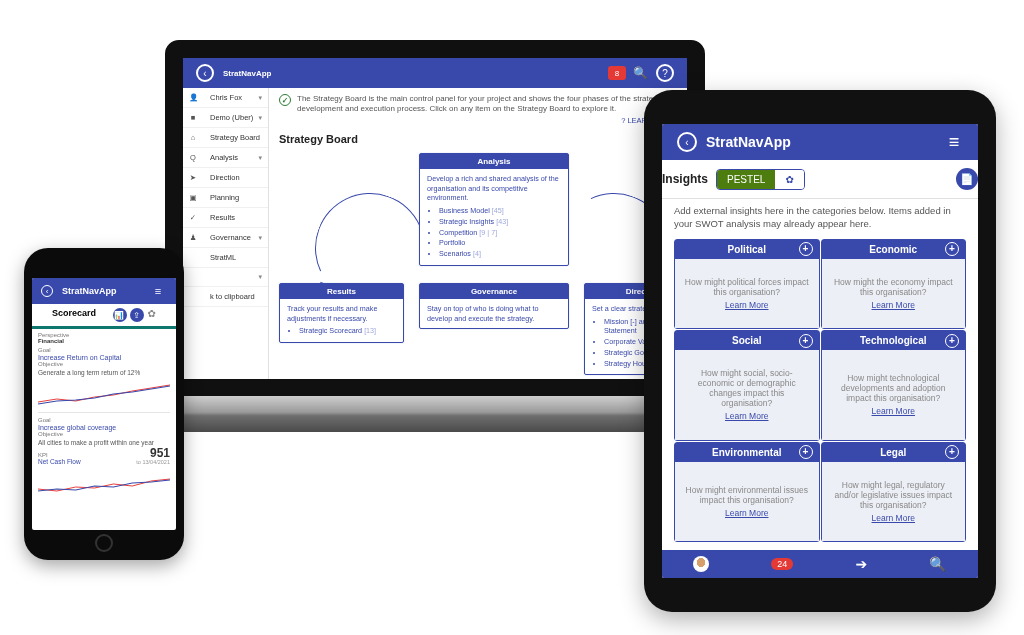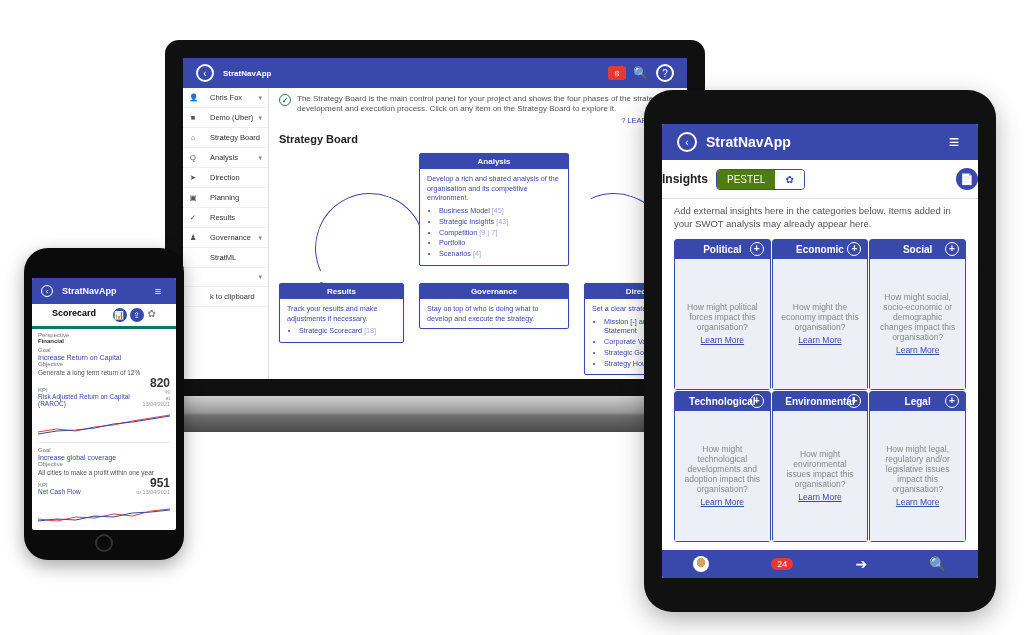--- a/index.html
+++ b/index.html
@@ -166,21 +166,21 @@
   .tabs-row .tabs-title { font-weight:bold; font-size:12px; color:#222; }
   .chip-group { display:flex; border:1px solid #3949ab; border-radius:4px; overflow:hidden; }
   .chip { padding:4px 10px; font-size:10px; background:#fff; color:#3949ab; display:flex;align-items:center;}
   .chip.active { background:#4d7c0f; color:#fff; }
   .round-icon {
     margin-left:auto; width:22px;height:22px;border-radius:50%;background:#3949ab;color:#fff;
     display:flex;align-items:center;justify-content:center; font-size:11px;
   }
   .hint { padding:6px 12px 8px; font-size:9.5px; color:#555; line-height:1.35; }
   .grid {
-    flex:1; display:grid; grid-template-columns:1fr 1fr 1fr; gap:1px; padding:0 12px 8px;
+    flex:1; display:grid; grid-template-columns:1fr 1fr; gap:1px; padding:0 12px 8px;
     overflow:hidden;
   }
   .card {
     border:1px solid #3949ab; border-radius:3px; display:flex; flex-direction:column;
     background:#fff;
   }
   .card-h {
     background:#3949ab; color:#fff; font-weight:bold; font-size:10px;
     display:flex; align-items:center; justify-content:center; padding:4px 0; position:relative;
   }
@@ -469,31 +469,20 @@
         <span class="gear">✿</span>
       </div>
       <div class="p-body">
         <div class="lbl-small">Perspective</div>
         <div class="lbl-small" style="color:#333;font-weight:600;">Financial</div>
 
         <div class="lbl-small" style="margin-top:3px;">Goal</div>
         <div class="lbl-med">Increase Return on Capital</div>
         <div class="lbl-small">Objective</div>
         <div class="lbl-obj">Generate a long term return of 12%</div>
-        <div class="kpi-row">
-          <div>
-            <div class="lbl-small">KPI</div>
-            <div class="lbl-kpi">Risk Adjusted Return on Capital (RAROC)</div>
-          </div>
-          <div style="text-align:right;">
-            <div class="kpi-val">820</div>
-            <div class="kpi-sub"><span>%</span></div>
-            <div class="kpi-sub">at 13/04/2021</div>
-          </div>
-        </div>
         <svg class="spark" viewBox="0 0 140 28" preserveAspectRatio="none">
           <polyline fill="none" stroke="#e53935" stroke-width="1" points="0,23 20,20 40,22 60,18 80,16 100,12 120,9 140,6"></polyline>
           <polyline fill="none" stroke="#3949ab" stroke-width="1.2" points="0,25 20,22 40,21 60,19 80,15 100,13 120,10 140,7"></polyline>
         </svg>
 
         <div class="divider"></div>
 
         <div class="lbl-small">Goal</div>
         <div class="lbl-med">Increase global coverage</div>
         <div class="lbl-small">Objective</div>

